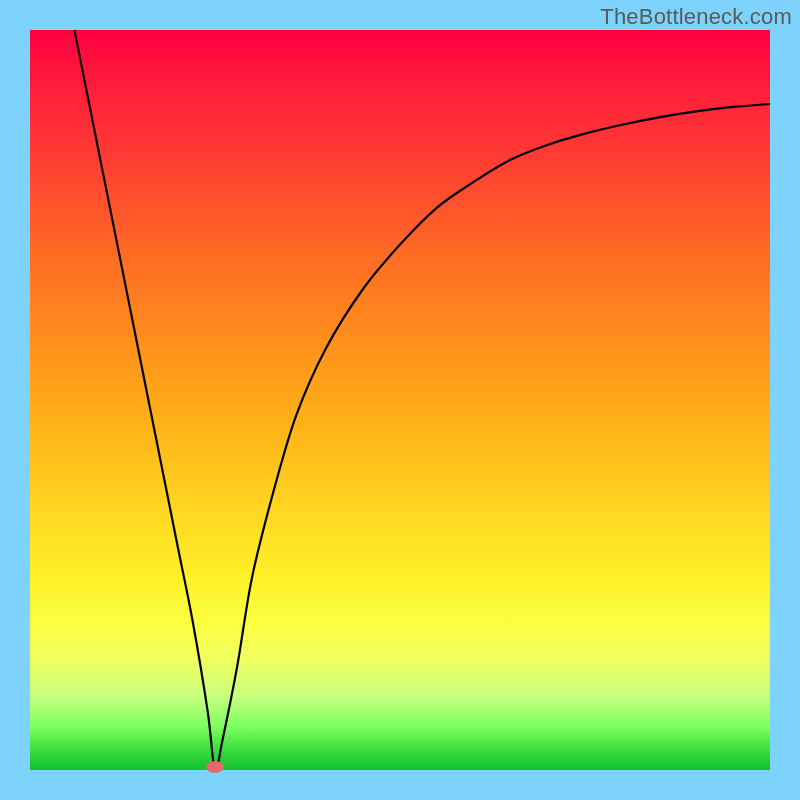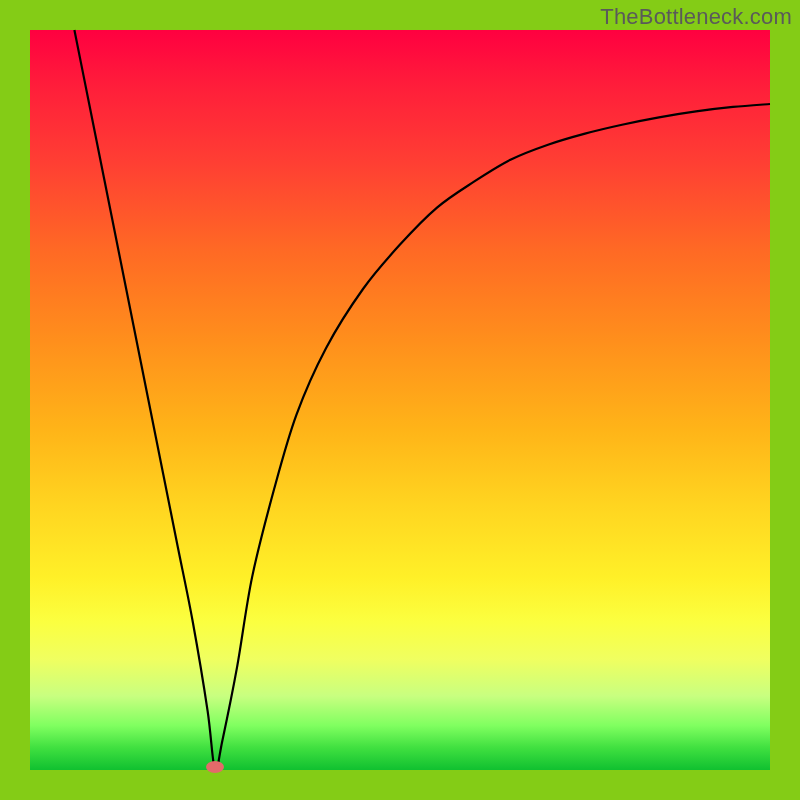--- a/index.html
+++ b/index.html
@@ -8,21 +8,21 @@
     width: 800px;
     height: 800px;
     background: #000;
     overflow: hidden;
     font-family: Arial, Helvetica, sans-serif;
   }
   .frame {
     position: relative;
     width: 800px;
     height: 800px;
-    background: #84cc16;
+    background: #7dd3fc;
   }
   .plot {
     position: absolute;
     left: 30px;
     top: 30px;
     width: 740px;
     height: 740px;
     background: linear-gradient(
       to bottom,
       #ff0040 0%,

